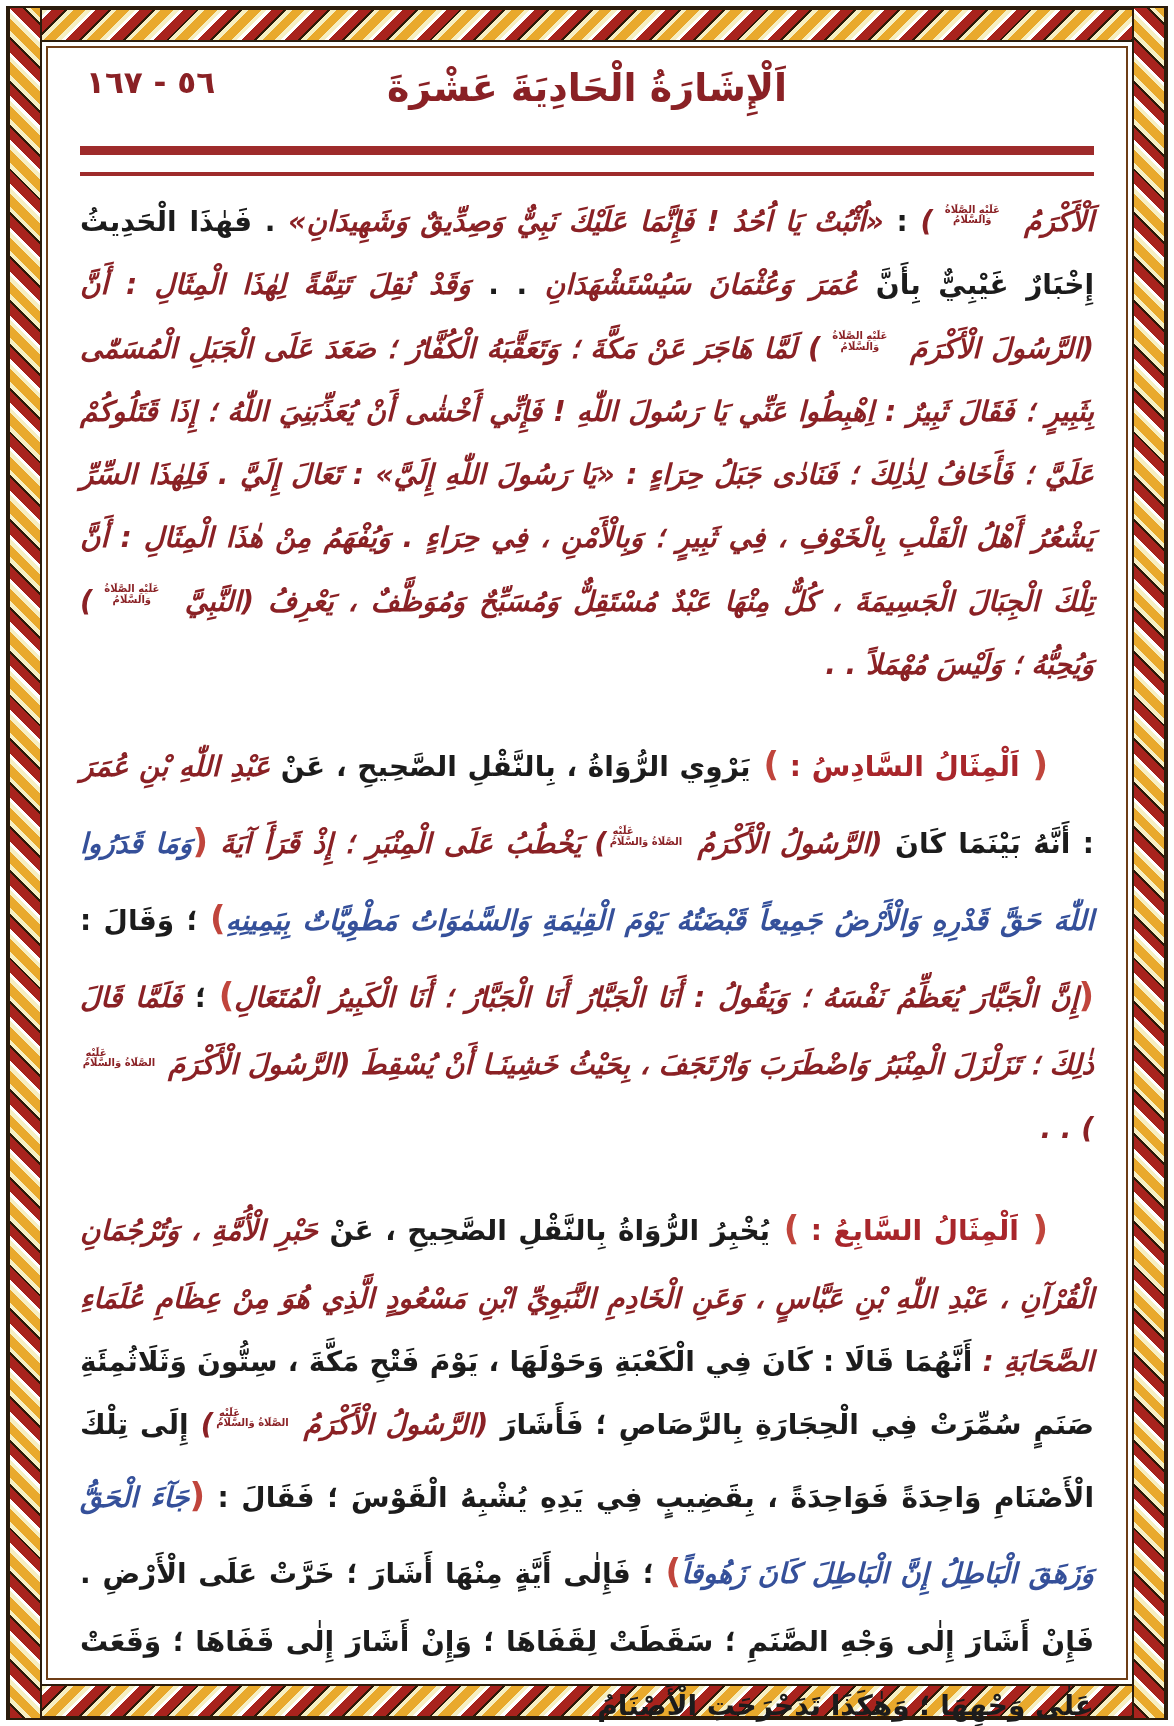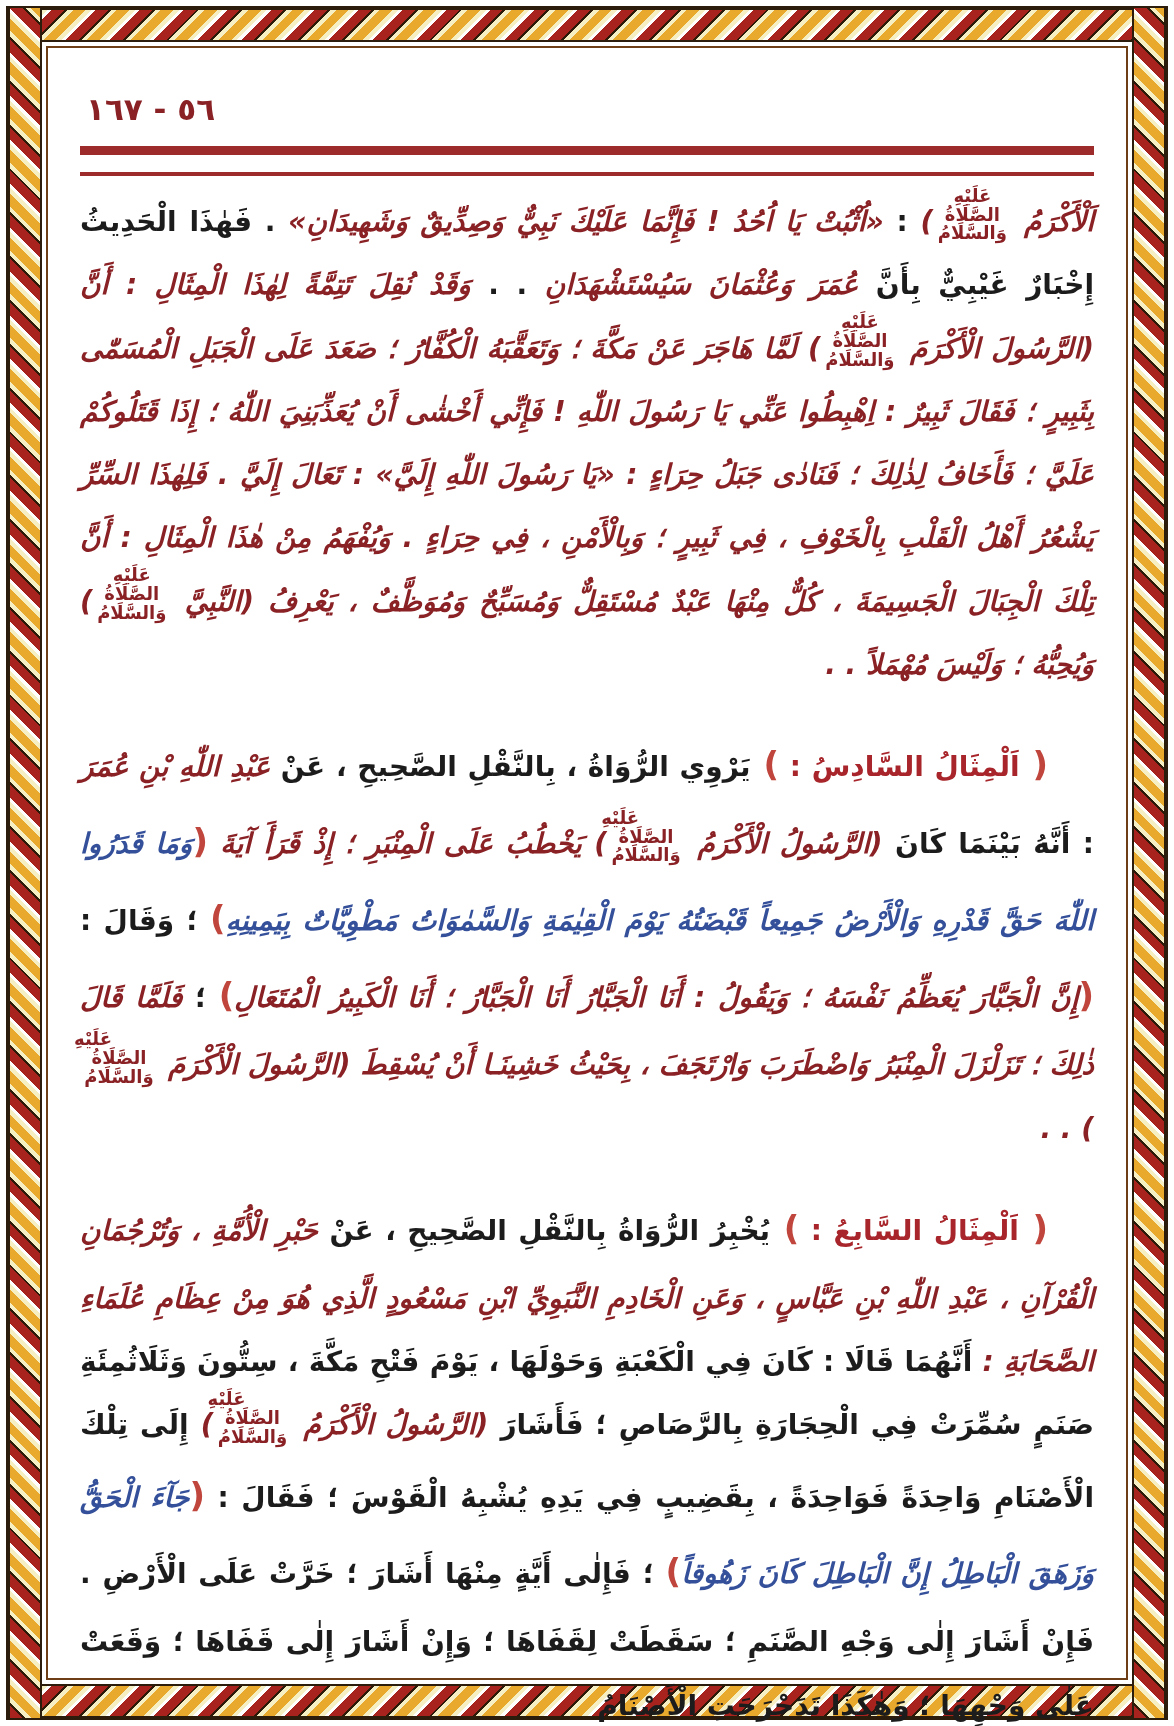--- a/index.html
+++ b/index.html
@@ -40,54 +40,55 @@
         #ffffff 28px 31px);}
   .band.top{top:8px;}
   .band.bottom{bottom:8px;}
   .band.left{left:8px;}
   .band.right{right:8px;}
   .frame-inner{position:absolute;left:46px;top:46px;right:46px;bottom:46px;border:2px solid var(--border_inner);}
 
   .content{position:absolute;left:80px;right:80px;top:58px;bottom:60px;direction:rtl;}
 
   .header{position:relative;height:76px;}
-  .page-number{position:absolute;right:auto;left:6px;top:33px;direction:rtl;
+  .page-number{position:absolute;right:auto;left:6px;top:6px;direction:rtl;
     color:var(--maroon);font-size:31px;font-weight:700;letter-spacing:1px;}
   .page-title{position:absolute;left:0;right:0;top:8px;text-align:center;
     color:var(--maroon);font-size:38px;font-weight:700;}
   .rule{margin-top:12px;height:17px;border-top:9px solid var(--rule_red);border-bottom:4px solid var(--rule_red);}
 
   .body-text{margin-top:14px;font-size:28px;font-weight:700;line-height:2.26;
     text-align:justify;color:var(--text_black);}
   .para{margin:0 0 0 0;}
   .para + .para{margin-top:30px;}
   .para.indent{text-indent:46px;}
   .seg-maroon{color:var(--maroon);font-style:italic;}
   .seg-black{color:var(--text_black);}
   .seg-blue{color:var(--quran_blue);font-style:italic;}
   .seg-heading{color:var(--heading_red);}
   .seg-ornament{color:var(--ornament_red);font-size:34px;font-weight:700;}
-  .seg-seal{display:inline-block;color:var(--maroon);font-size:18px;line-height:1.05;
+  .seg-seal{display:inline-block;color:var(--maroon);font-size:10px;line-height:1.05;
     max-width:78px;text-align:center;vertical-align:middle;transform:translateY(-8px);
     white-space:normal;font-weight:700;}
 </style>
 </head>
 <body>
 
 <div class="page">
   <div class="frame-outline"></div>
   <div class="band h top"></div>
   <div class="band h bottom"></div>
   <div class="band v left"></div>
   <div class="band v right"></div>
   <div class="frame-inner"></div>
 
   <div class="content">
     <div class="header">
       <div class="page-number">٥٦ - ١٦٧</div>
+      <div class="page-title">اَلْإِشَارَةُ الْحَادِيَةَ عَشْرَةَ</div>
     </div>
     <div class="rule"></div>
     <div class="body-text">
         <div class="para"><span class="seg-maroon">اَلْأَكْرَمُ </span><span class="seg-seal">عَلَيْهِ الصَّلَاةُ وَالسَّلَامُ</span><span class="seg-maroon">) </span><span class="seg-black">: </span><span class="seg-maroon">«اُثْبُتْ يَا اُحُدُ ! فَإِنَّمَا عَلَيْكَ نَبِيٌّ وَصِدِّيقٌ وَشَهِيدَانِ»</span><span class="seg-black"> . فَهٰذَا الْحَدِيثُ إِخْبَارٌ غَيْبِيٌّ بِأَنَّ </span><span class="seg-maroon">عُمَرَ وَعُثْمَانَ سَيُسْتَشْهَدَانِ</span><span class="seg-black"> . . </span><span class="seg-maroon">وَقَدْ نُقِلَ تَتِمَّةً لِهٰذَا الْمِثَالِ : أَنَّ (الرَّسُولَ الْأَكْرَمَ </span><span class="seg-seal">عَلَيْهِ الصَّلَاةُ وَالسَّلَامُ</span><span class="seg-maroon">) لَمَّا هَاجَرَ عَنْ مَكَّةَ ؛ وَتَعَقَّبَهُ الْكُفَّارُ ؛ صَعَدَ عَلَى الْجَبَلِ الْمُسَمّٰى بِثَبِيرٍ ؛ فَقَالَ ثَبِيرٌ : اِهْبِطُوا عَنِّي يَا رَسُولَ اللّٰهِ ! فَإِنِّي أَخْشٰى أَنْ يُعَذِّبَنِيَ اللّٰهُ ؛ إِذَا قَتَلُوكُمْ عَلَيَّ ؛ فَأَخَافُ لِذٰلِكَ ؛ فَنَادٰى جَبَلُ حِرَاءٍ : «يَا رَسُولَ اللّٰهِ إِلَيَّ» : تَعَالَ إِلَيَّ . فَلِهٰذَا السِّرِّ يَشْعُرُ أَهْلُ الْقَلْبِ بِالْخَوْفِ ، فِي ثَبِيرٍ ؛ وَبِالْأَمْنِ ، فِي حِرَاءٍ . وَيُفْهَمُ مِنْ هٰذَا الْمِثَالِ : أَنَّ تِلْكَ الْجِبَالَ الْجَسِيمَةَ ، كُلٌّ مِنْهَا عَبْدٌ مُسْتَقِلٌّ وَمُسَبِّحٌ وَمُوَظَّفٌ ، يَعْرِفُ (النَّبِيَّ </span><span class="seg-seal">عَلَيْهِ الصَّلَاةُ وَالسَّلَامُ</span><span class="seg-maroon">) وَيُحِبُّهُ ؛ وَلَيْسَ مُهْمَلاً . .</span></div>
         <div class="para indent"><span class="seg-ornament">( </span><span class="seg-heading">اَلْمِثَالُ السَّادِسُ : </span><span class="seg-ornament">) </span><span class="seg-black">يَرْوِي الرُّوَاةُ ، بِالنَّقْلِ الصَّحِيحِ ، عَنْ </span><span class="seg-maroon">عَبْدِ اللّٰهِ بْنِ عُمَرَ</span><span class="seg-black"> : أَنَّهُ بَيْنَمَا كَانَ </span><span class="seg-maroon">(الرَّسُولُ الْأَكْرَمُ </span><span class="seg-seal">عَلَيْهِ الصَّلَاةُ وَالسَّلَامُ</span><span class="seg-maroon">) يَخْطُبُ عَلَى الْمِنْبَرِ ؛ إِذْ قَرَأَ آيَةَ </span><span class="seg-ornament">(</span><span class="seg-blue">وَمَا قَدَرُوا اللّٰهَ حَقَّ قَدْرِهِ وَالْأَرْضُ جَمِيعاً قَبْضَتُهُ يَوْمَ الْقِيٰمَةِ وَالسَّمٰوَاتُ مَطْوِيَّاتٌ بِيَمِينِهِ</span><span class="seg-ornament">)</span><span class="seg-black"> ؛ وَقَالَ : </span><span class="seg-ornament">(</span><span class="seg-maroon">إِنَّ الْجَبَّارَ يُعَظِّمُ نَفْسَهُ ؛ وَيَقُولُ : أَنَا الْجَبَّارُ أَنَا الْجَبَّارُ ؛ أَنَا الْكَبِيرُ الْمُتَعَالِ</span><span class="seg-ornament">)</span><span class="seg-black"> ؛ </span><span class="seg-maroon">فَلَمَّا قَالَ ذٰلِكَ ؛ تَزَلْزَلَ الْمِنْبَرُ وَاضْطَرَبَ وَارْتَجَفَ ، بِحَيْثُ خَشِينَـا أَنْ يُسْقِطَ (الرَّسُولَ الْأَكْرَمَ </span><span class="seg-seal">عَلَيْهِ الصَّلَاةُ وَالسَّلَامُ</span><span class="seg-maroon">) . .</span></div>
         <div class="para indent"><span class="seg-ornament">( </span><span class="seg-heading">اَلْمِثَالُ السَّابِعُ : </span><span class="seg-ornament">) </span><span class="seg-black">يُخْبِرُ الرُّوَاةُ بِالنَّقْلِ الصَّحِيحِ ، عَنْ </span><span class="seg-maroon">حَبْرِ الْأُمَّةِ ، وَتُرْجُمَانِ الْقُرْآنِ ، عَبْدِ اللّٰهِ بْنِ عَبَّاسٍ ، وَعَنِ الْخَادِمِ النَّبَوِيِّ ابْنِ مَسْعُودٍ الَّذِي هُوَ مِنْ عِظَامِ عُلَمَاءِ الصَّحَابَةِ : </span><span class="seg-black">أَنَّهُمَا قَالَا : كَانَ فِي الْكَعْبَةِ وَحَوْلَهَا ، يَوْمَ فَتْحِ مَكَّةَ ، سِتُّونَ وَثَلَاثُمِئَةِ صَنَمٍ سُمِّرَتْ فِي الْحِجَارَةِ بِالرَّصَاصِ ؛ فَأَشَارَ </span><span class="seg-maroon">(الرَّسُولُ الْأَكْرَمُ </span><span class="seg-seal">عَلَيْهِ الصَّلَاةُ وَالسَّلَامُ</span><span class="seg-maroon">) </span><span class="seg-black">إِلَى تِلْكَ الْأَصْنَامِ وَاحِدَةً فَوَاحِدَةً ، بِقَضِيبٍ فِي يَدِهِ يُشْبِهُ الْقَوْسَ ؛ فَقَالَ : </span><span class="seg-ornament">(</span><span class="seg-blue">جَآءَ الْحَقُّ وَزَهَقَ الْبَاطِلُ إِنَّ الْبَاطِلَ كَانَ زَهُوقاً</span><span class="seg-ornament">)</span><span class="seg-black"> ؛ فَإِلٰى أَيَّةٍ مِنْهَا أَشَارَ ؛ خَرَّتْ عَلَى الْأَرْضِ . فَإِنْ أَشَارَ إِلٰى وَجْهِ الصَّنَمِ ؛ سَقَطَتْ لِقَفَاهَا ؛ وَإِنْ أَشَارَ إِلٰى قَفَاهَا ؛ وَقَعَتْ عَلٰى وَجْهِهَا ؛ وَهٰكَذَا تَدَحْرَجَتِ الْأَصْنَامُ</span></div>
       </div>
   </div>
 </div>
 

